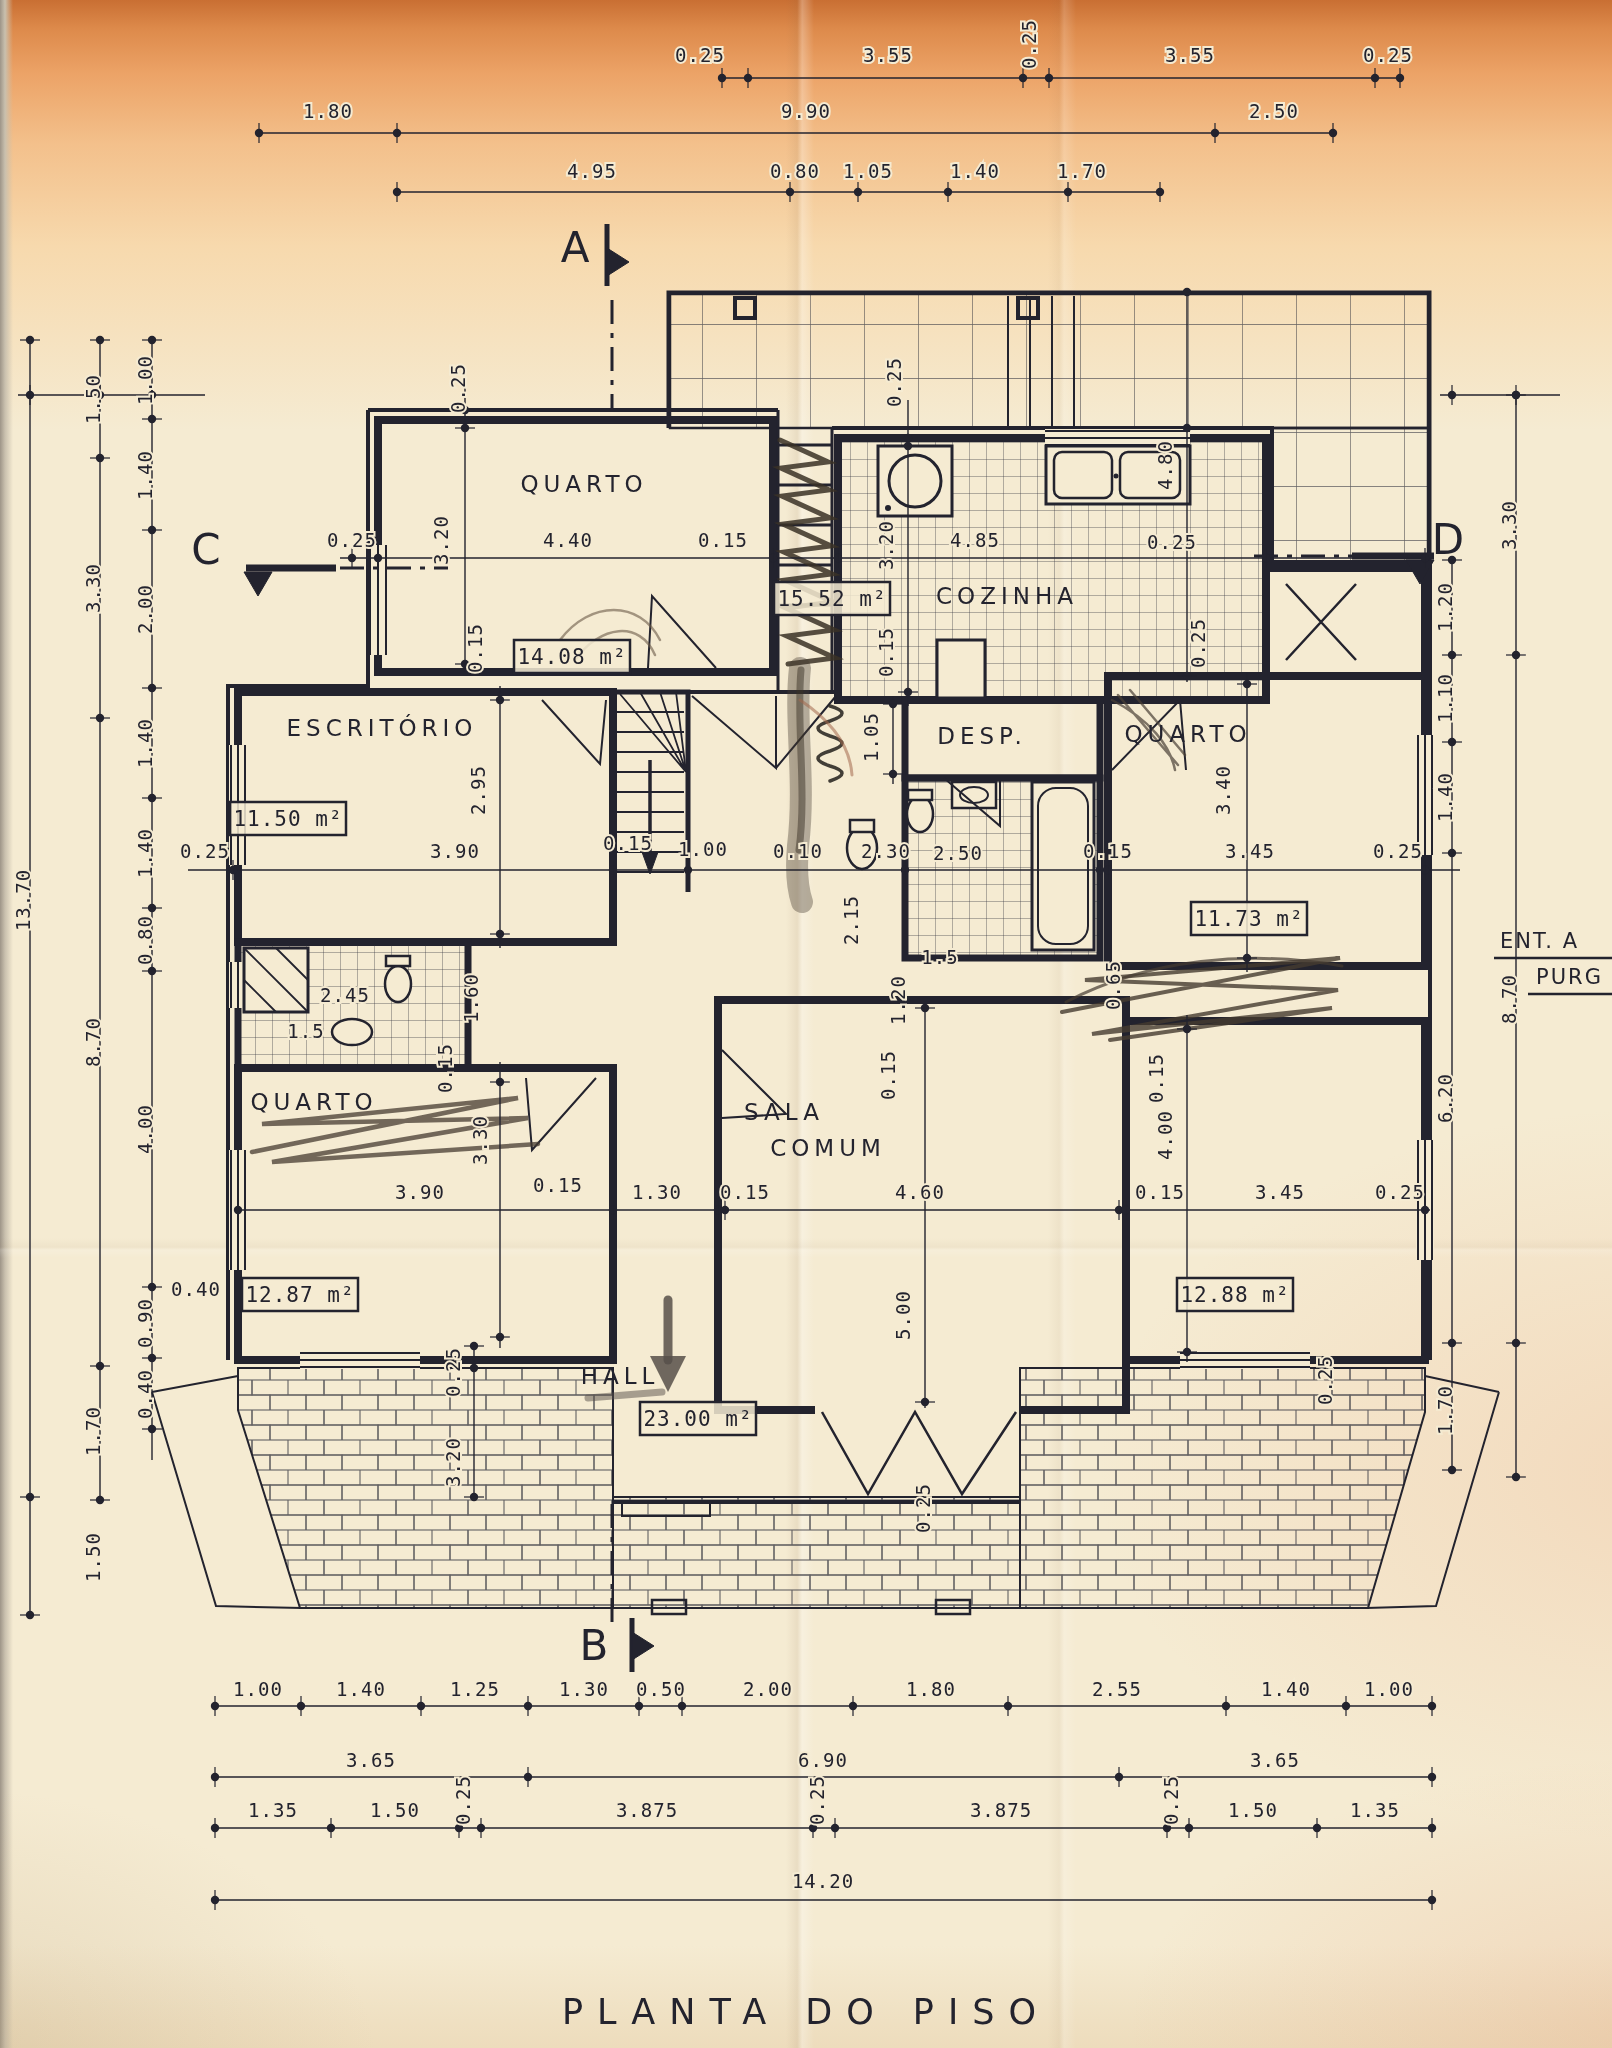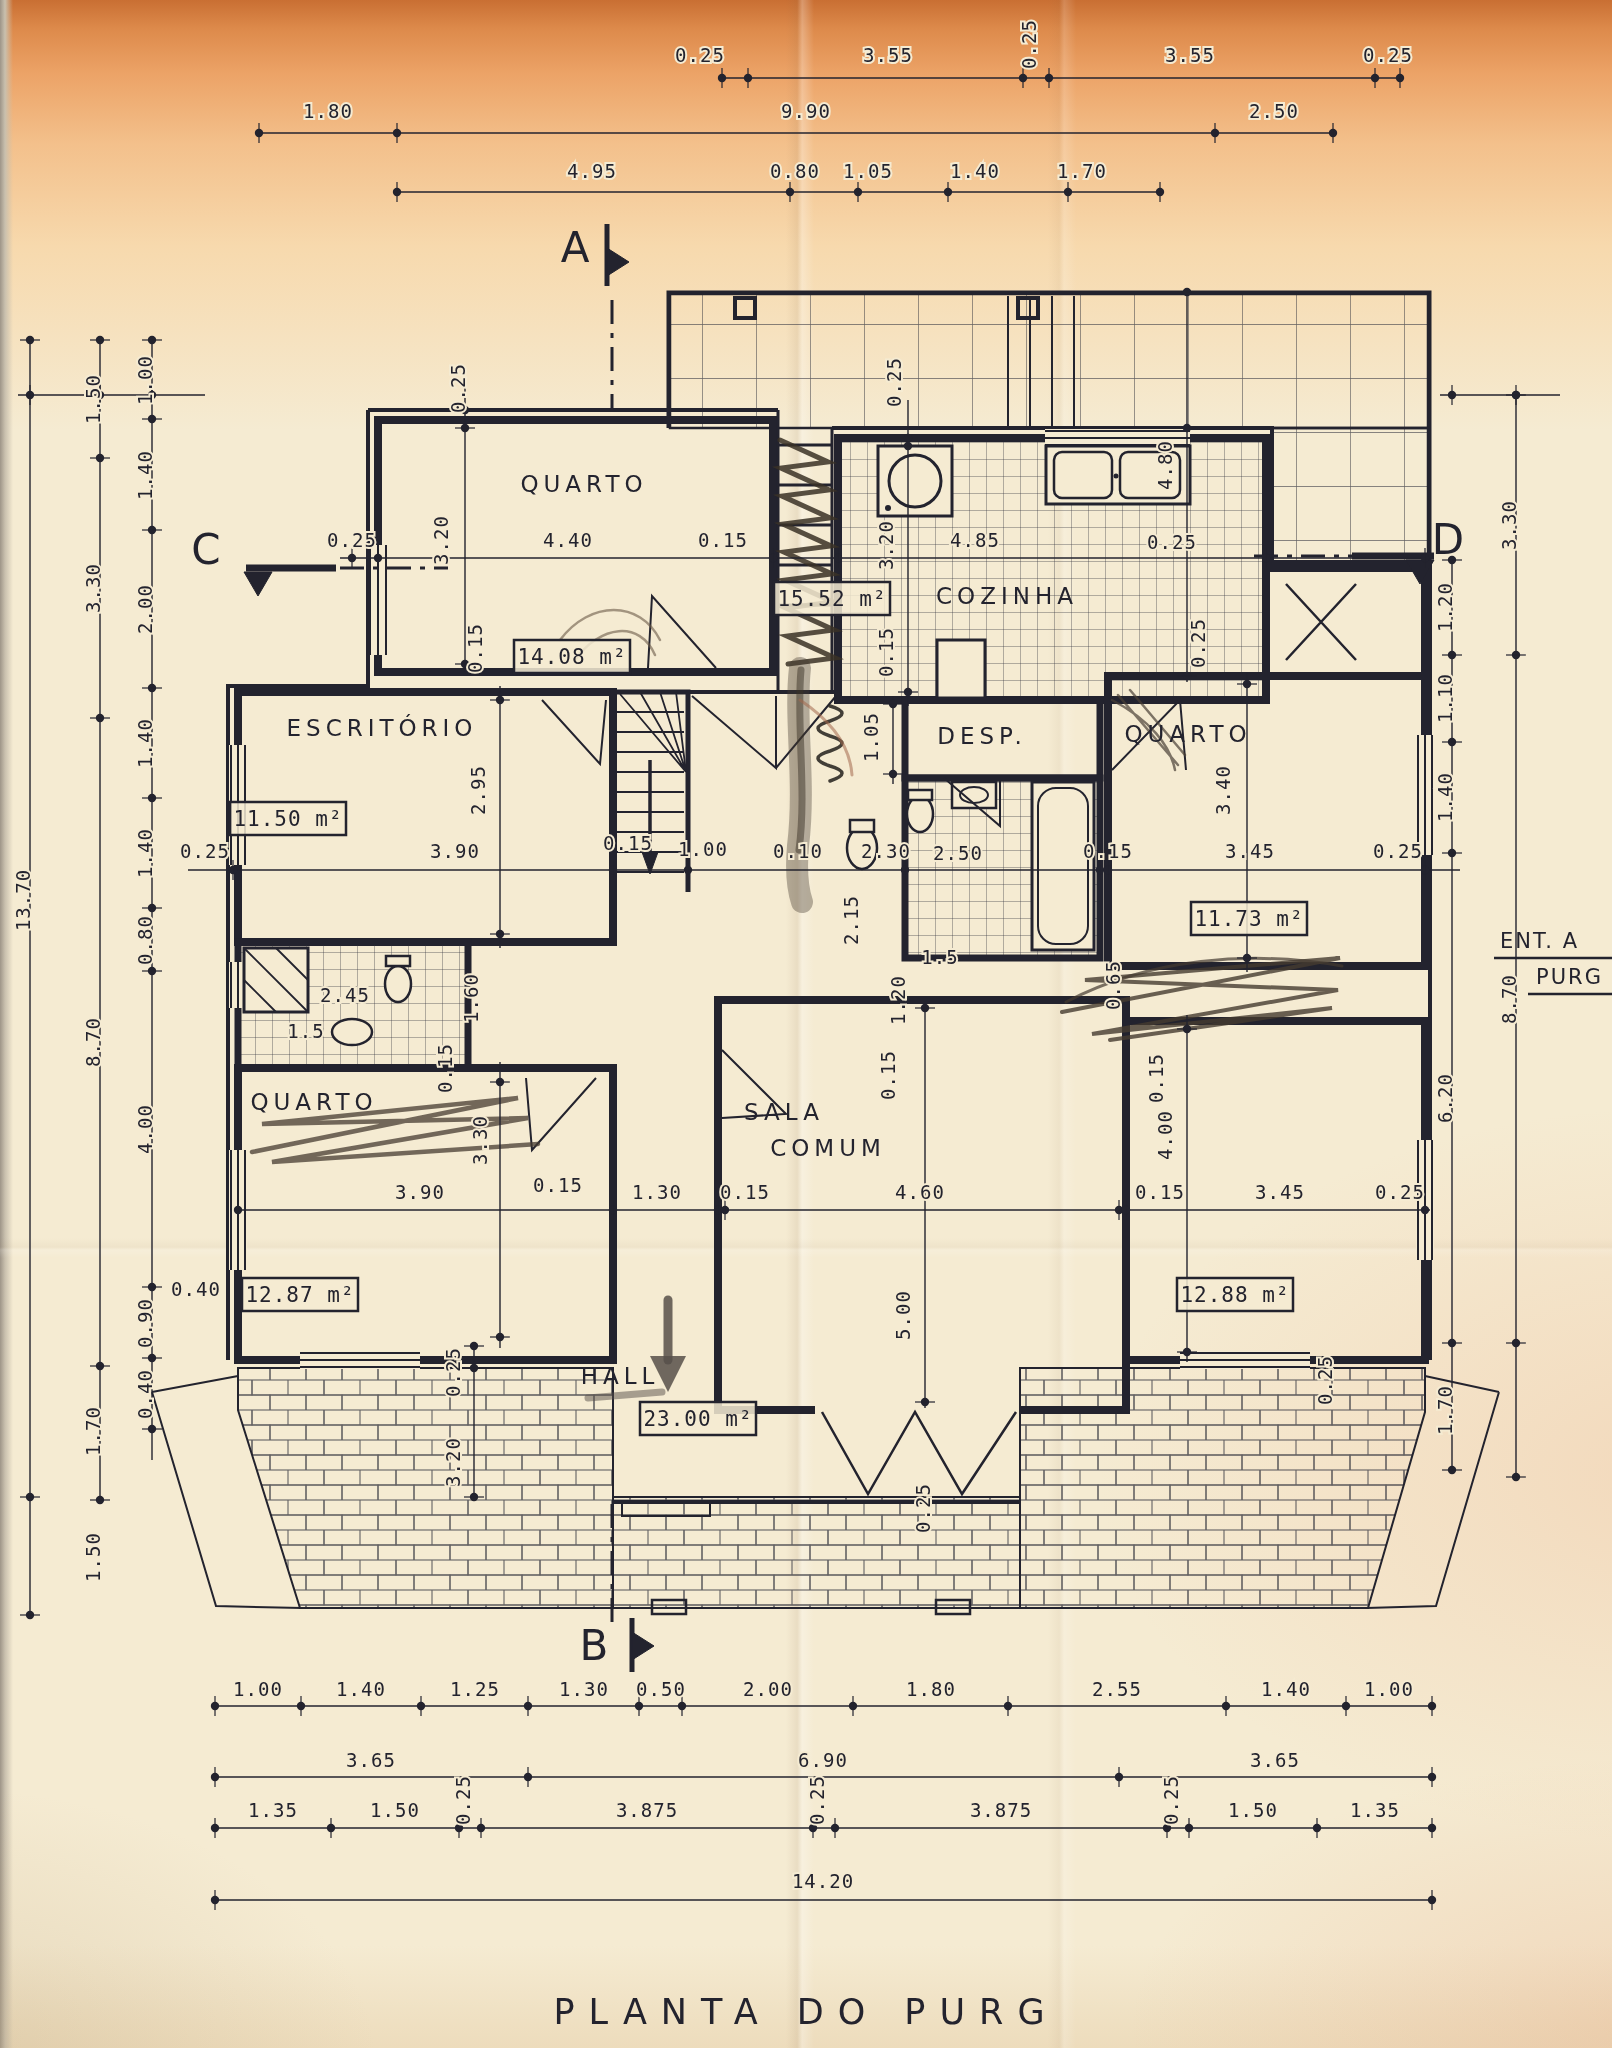--- a/index.html
+++ b/index.html
@@ -601,14 +601,14 @@
         <text x="698" y="1426" class="area" text-anchor="middle">23.00 m²</text>
         <text x="575" y="262" class="marker" text-anchor="middle">A</text>
         <text x="594" y="1660" class="marker" text-anchor="middle">B</text>
         <text x="206" y="564" class="marker" text-anchor="middle">C</text>
         <text x="1448" y="554" class="marker" text-anchor="middle">D</text>
         <text x="1500" y="948" class="note" text-anchor="start">ENT. A</text>
         <text x="1536" y="984" class="note" text-anchor="start">PURG</text>
       </g>
   </svg>
 
-  <div class="title">PLANTA DO PURG</div>
+  <div class="title">PLANTA DO PISO</div>
 </div>
 
 </body></html>

